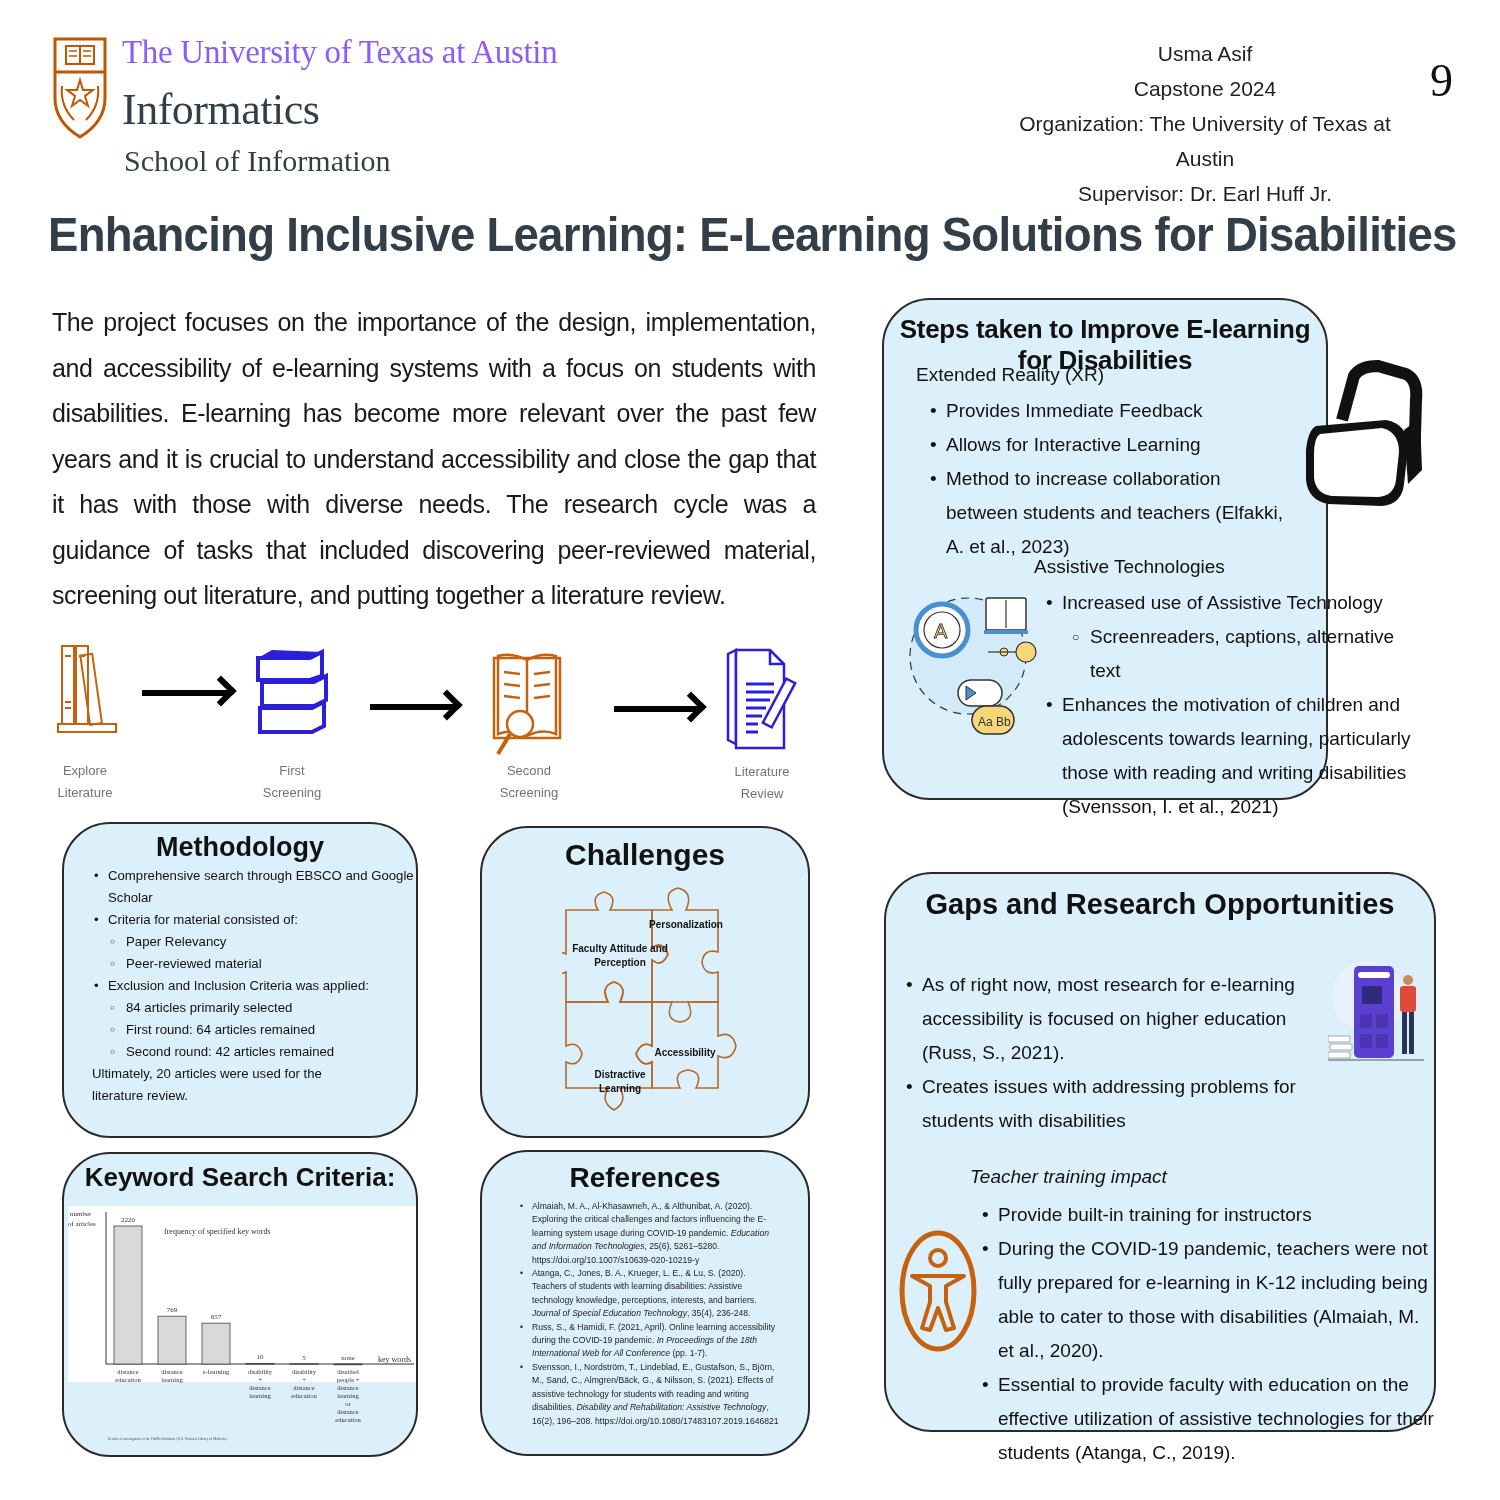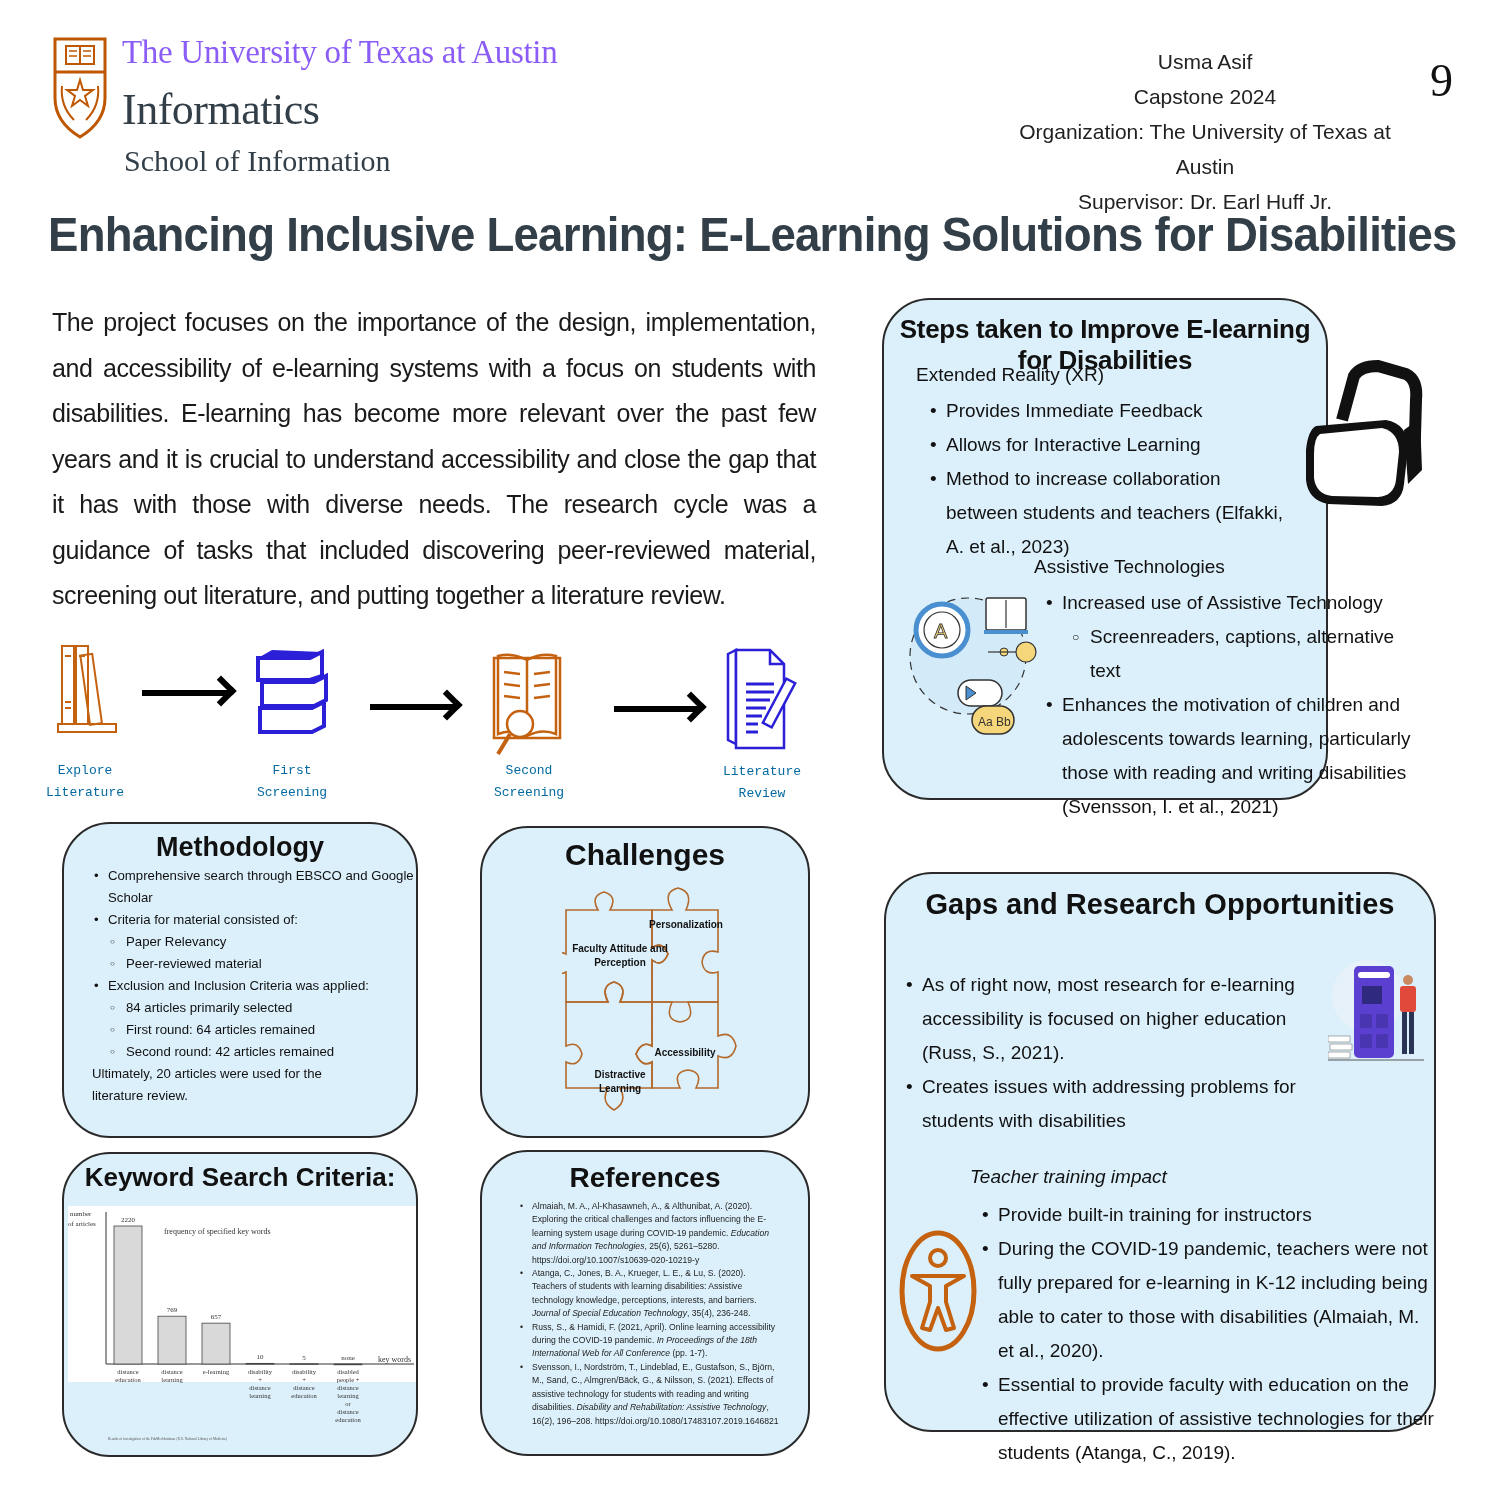--- a/index.html
+++ b/index.html
@@ -7,32 +7,32 @@
   body { position: relative; font-family: "Liberation Sans", sans-serif; color: #111; }
 
   .abs { position: absolute; }
 
   
   .logo-shield { left: 52px; top: 36px; width: 56px; height: 104px; }
   .logo-line1 { left: 122px; top: 34px; font-family: "Liberation Serif", serif; font-size: 33px; color: #8b5cf6; letter-spacing: -0.3px; }
   .logo-line2 { left: 122px; top: 84px; font-family: "Liberation Serif", serif; font-size: 44px; color: #333f48; letter-spacing: -0.5px; }
   .logo-line3 { left: 124px; top: 144px; font-family: "Liberation Serif", serif; font-size: 30px; color: #333f48; }
 
-  .author-block { left: 990px; top: 44px; width: 430px; text-align: center; font-size: 21px; line-height: 35px; color: #222; }
+  .author-block { left: 990px; top: 36px; width: 430px; text-align: center; font-size: 21px; line-height: 35px; color: #222; }
   .poster-number { left: 1430px; top: 54px; font-family: "Liberation Serif", serif; font-size: 46px; color: #111; }
 
   .main-title { left: 48px; top: 206px; width: 1410px; font-size: 49px; font-weight: bold; color: #333f48; letter-spacing: -0.8px; white-space: nowrap; transform: scaleX(0.93); transform-origin: left; }
 
   .intro { left: 52px; top: 300px; width: 764px; font-size: 25px; line-height: 45.5px; text-align: justify; color: #1a1a1a; letter-spacing: -0.4px; }
 
   
   .flow-icon { width: 70px; height: 96px; }
   .flow-arrow { height: 6px; background: #000; }
   .flow-arrow::after { content: ""; position: absolute; right: -4px; top: -10px; width: 16px; height: 16px; border-right: 6px solid #000; border-top: 6px solid #000; transform: rotate(45deg); }
-  .flow-label { width: 110px; text-align: center; font-size: 13px; line-height: 22px; color: #0369a1; font-family: Liberation Mono, monospace; }
+  .flow-label { width: 110px; text-align: center; font-size: 13px; line-height: 22px; color: #737373; }
 
   
   .box { background: #dcf0fb; border: 2.5px solid #2a2a2a; border-radius: 48px; }
   .box-title { font-weight: bold; color: #111; text-align: center; }
 
   .meth { left: 62px; top: 822px; width: 356px; height: 316px; }
   .meth .box-title { margin-top: 8px; font-size: 27px; }
   .meth ul { font-size: 13.2px; line-height: 22px; color: #111; }
   .meth .lvl1 { list-style: none; padding-left: 44px; }
   .meth .lvl1 > li::before { content: "•"; position: absolute; margin-left: -14px; }

